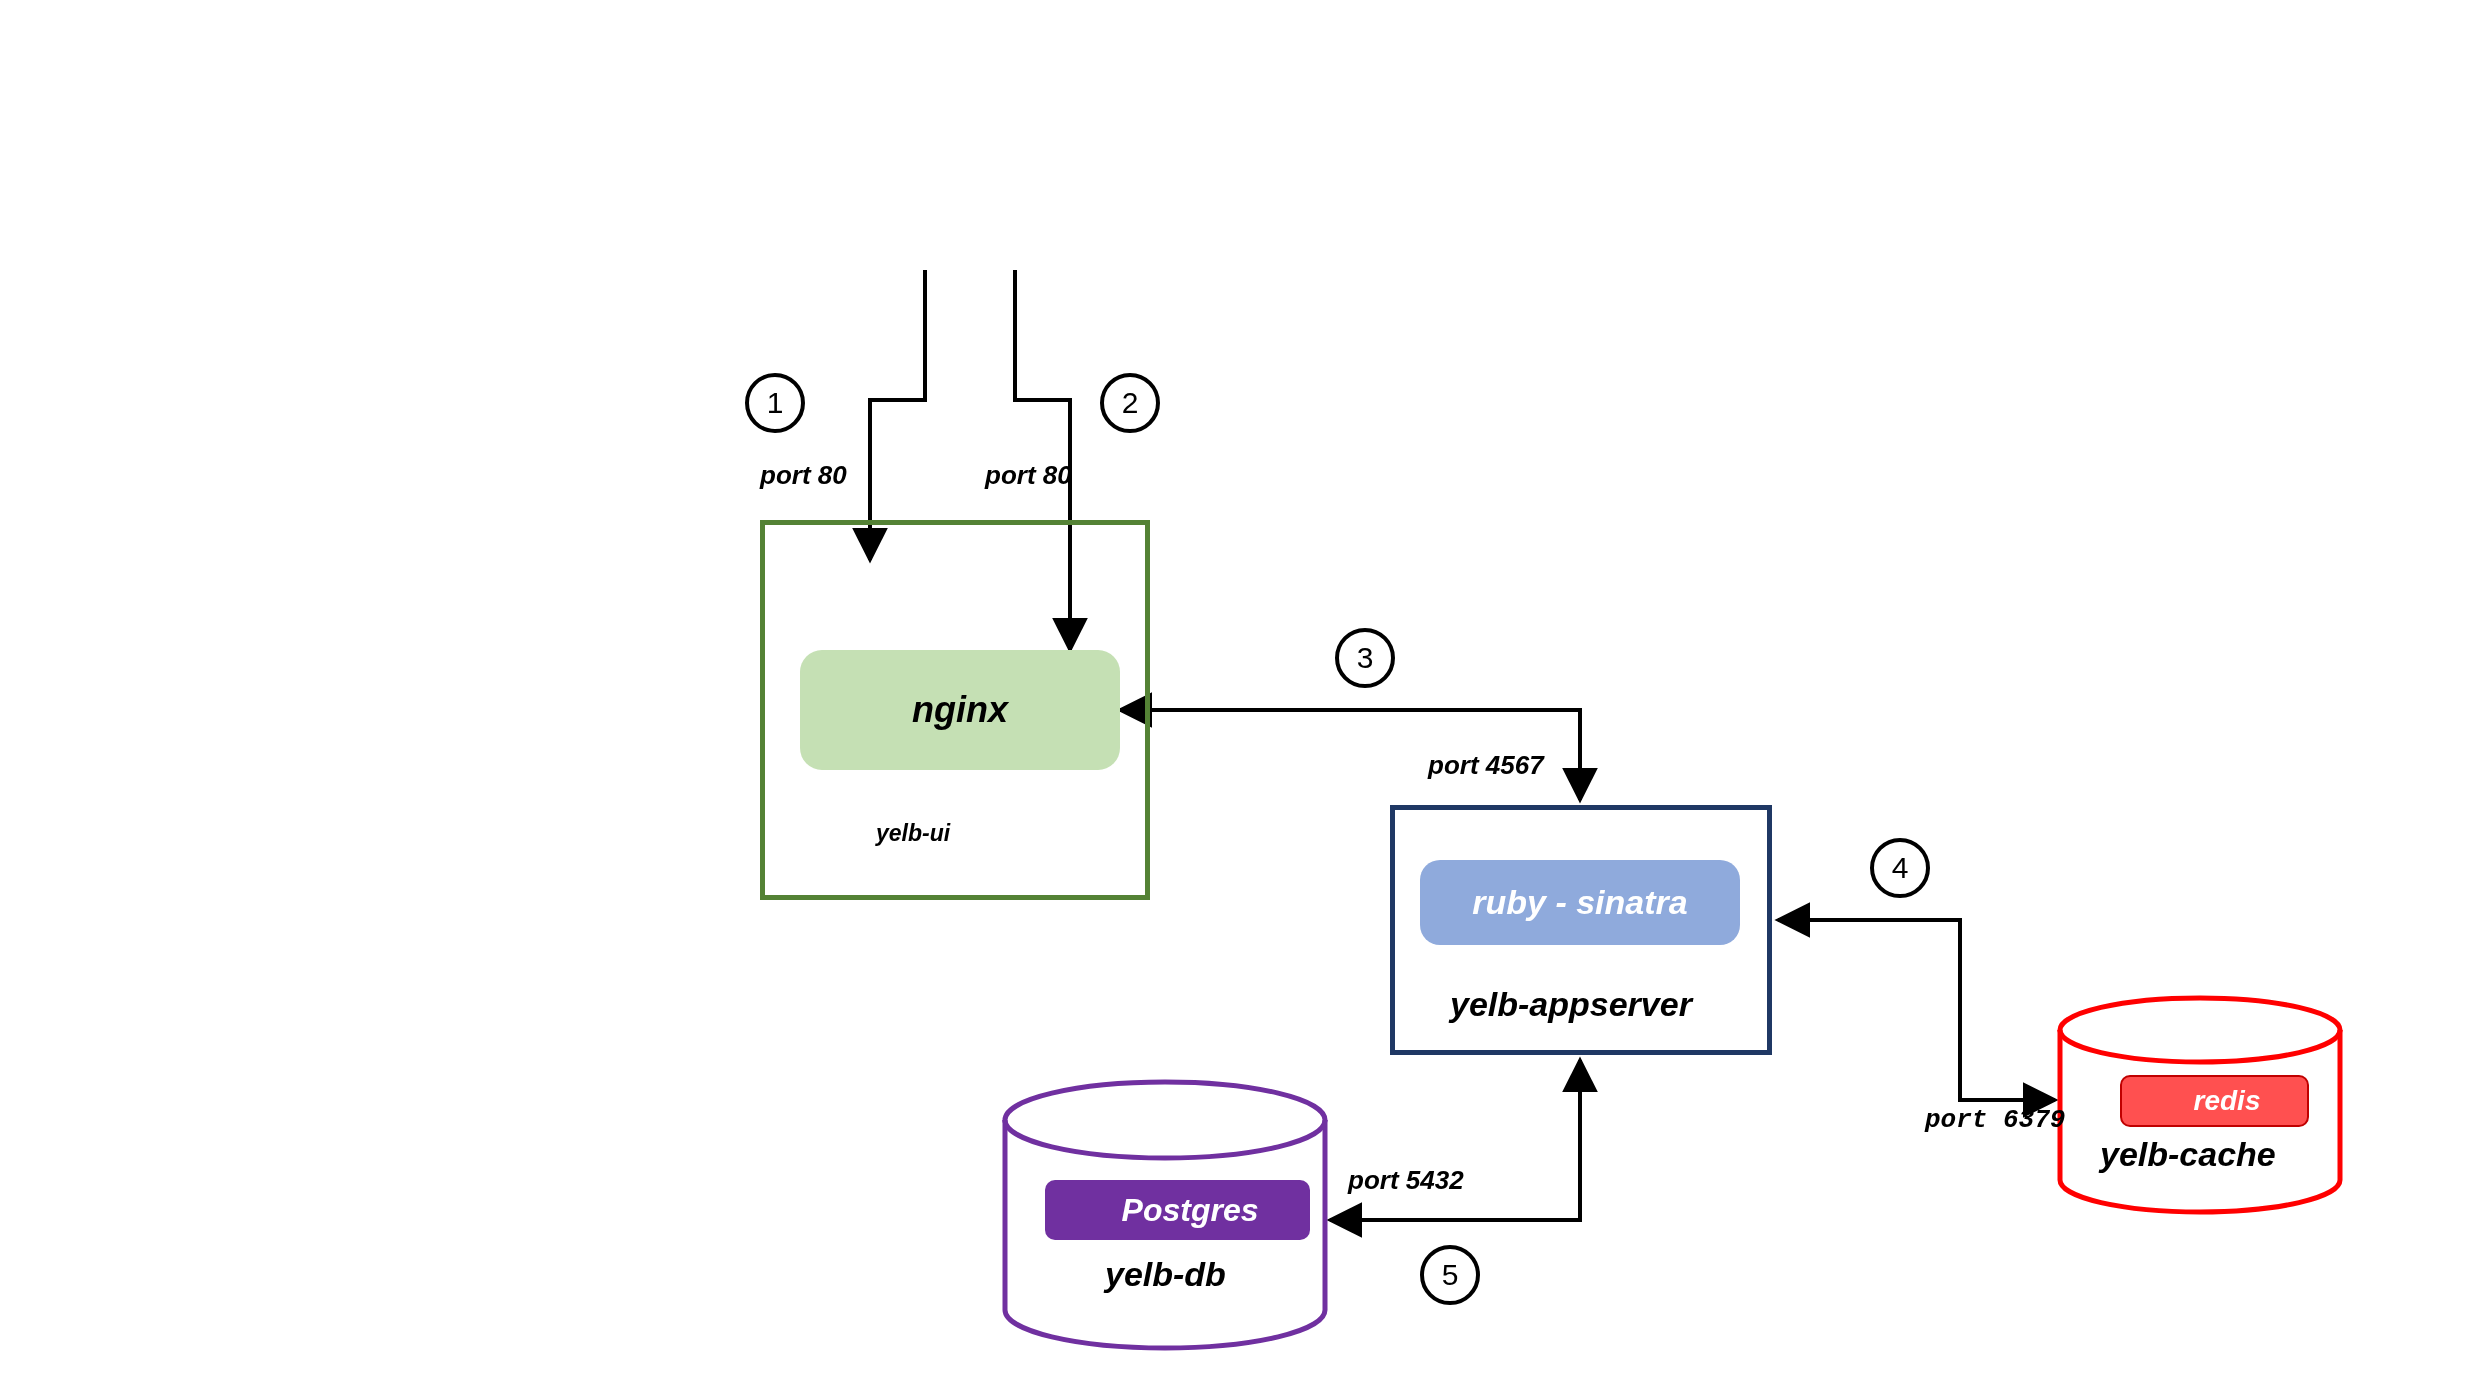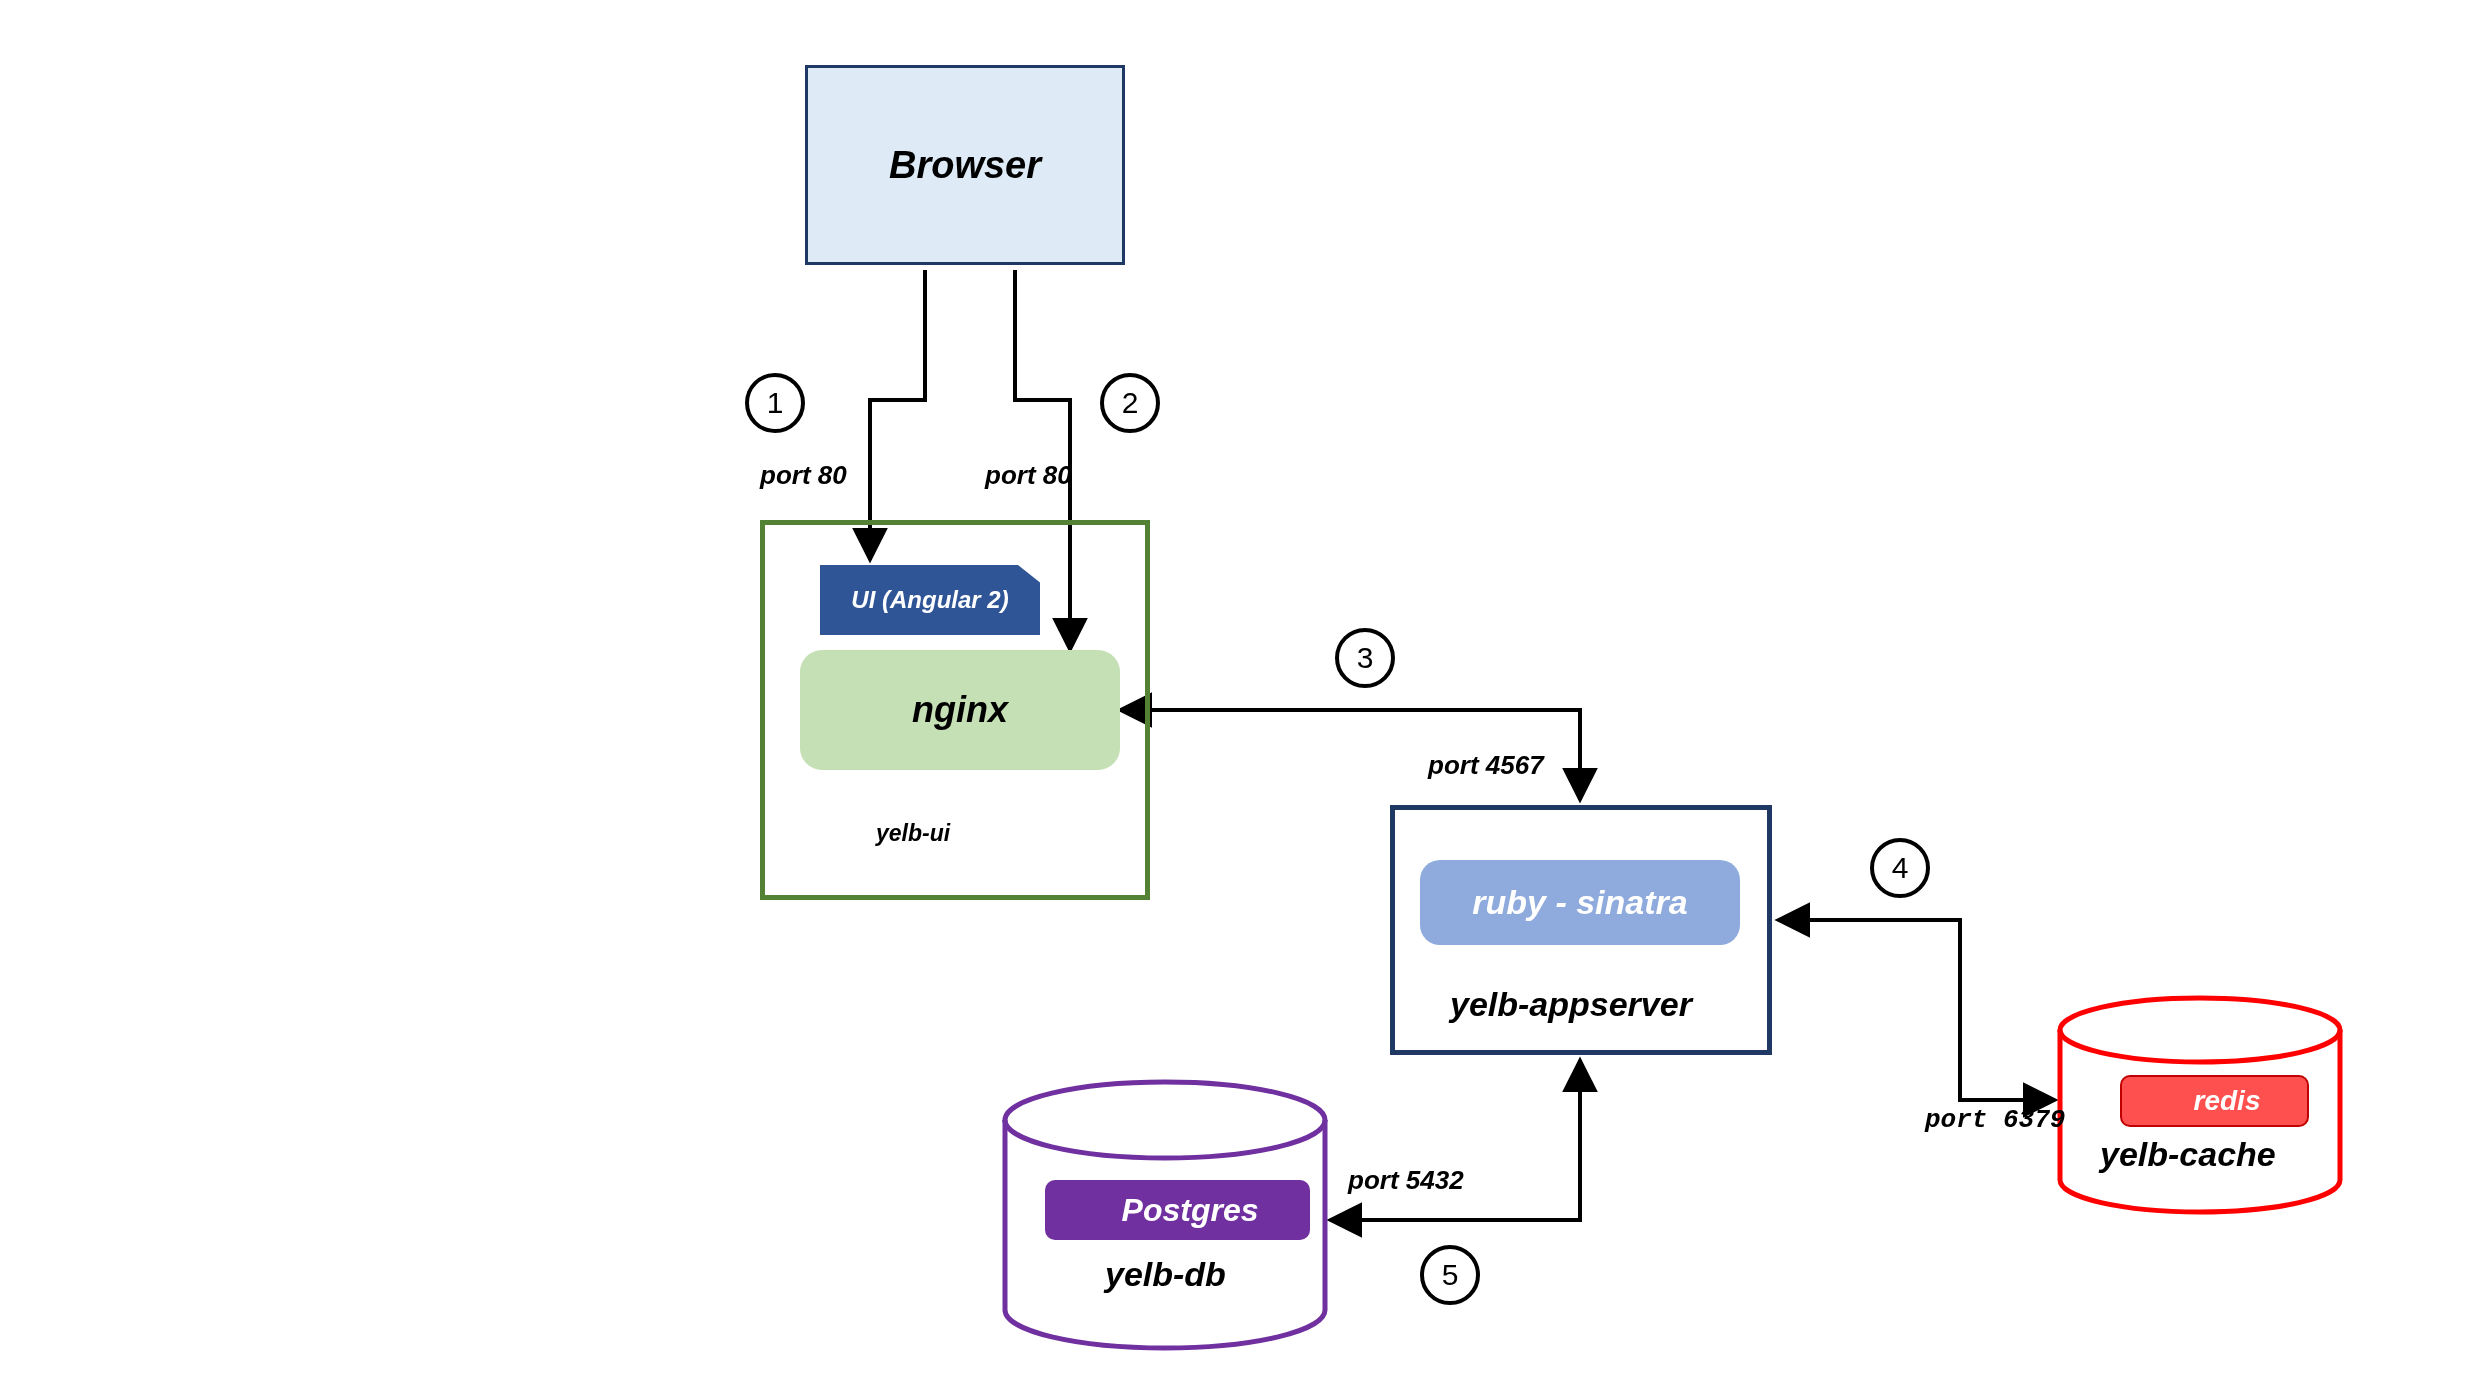--- a/index.html
+++ b/index.html
@@ -130,33 +130,27 @@
       <path d="M 1005 1120 A 160 38 0 0 0 1325 1120" fill="none"></path>
     </g>
 
     <g stroke="#ff0000" stroke-width="5" fill="#ffffff">
       <ellipse cx="2200" cy="1030" rx="140" ry="32"></ellipse>
       <path d="M 2060 1030 L 2060 1180 A 140 32 0 0 0 2340 1180 L 2340 1030" fill="#ffffff"></path>
       <path d="M 2060 1030 A 140 32 0 0 0 2340 1030" fill="none"></path>
     </g>
   </svg>
 
-  <div class="box browser-box italic bold" style="left:805px; top:65px; width:320px; height:200px;">
-    <span>Browser</span>
-  </div>
 
   <div class="box yelb-ui-container" style="left:760px; top:520px; width:390px; height:380px;"></div>
 
   <div class="box nginx-box italic bold" style="left:800px; top:650px; width:320px; height:120px;">
     <span>nginx</span>
   </div>
 
-  <div class="angular-tag" style="left:820px; top:565px; width:220px; height:70px;">
-    <span>UI (Angular 2)</span>
-  </div>
 
   <div class="text italic bold" style="left:876px; top:820px; font-size:23px;">yelb-ui</div>
 
   <div class="box yelb-appserver-container" style="left:1390px; top:805px; width:382px; height:250px;"></div>
 
   <div class="box ruby-box italic bold" style="left:1420px; top:860px; width:320px; height:85px;">
     <span>ruby - sinatra</span>
   </div>
 
   <div class="text italic bold" style="left:1450px; top:985px; font-size:34px;">yelb-appserver</div>

